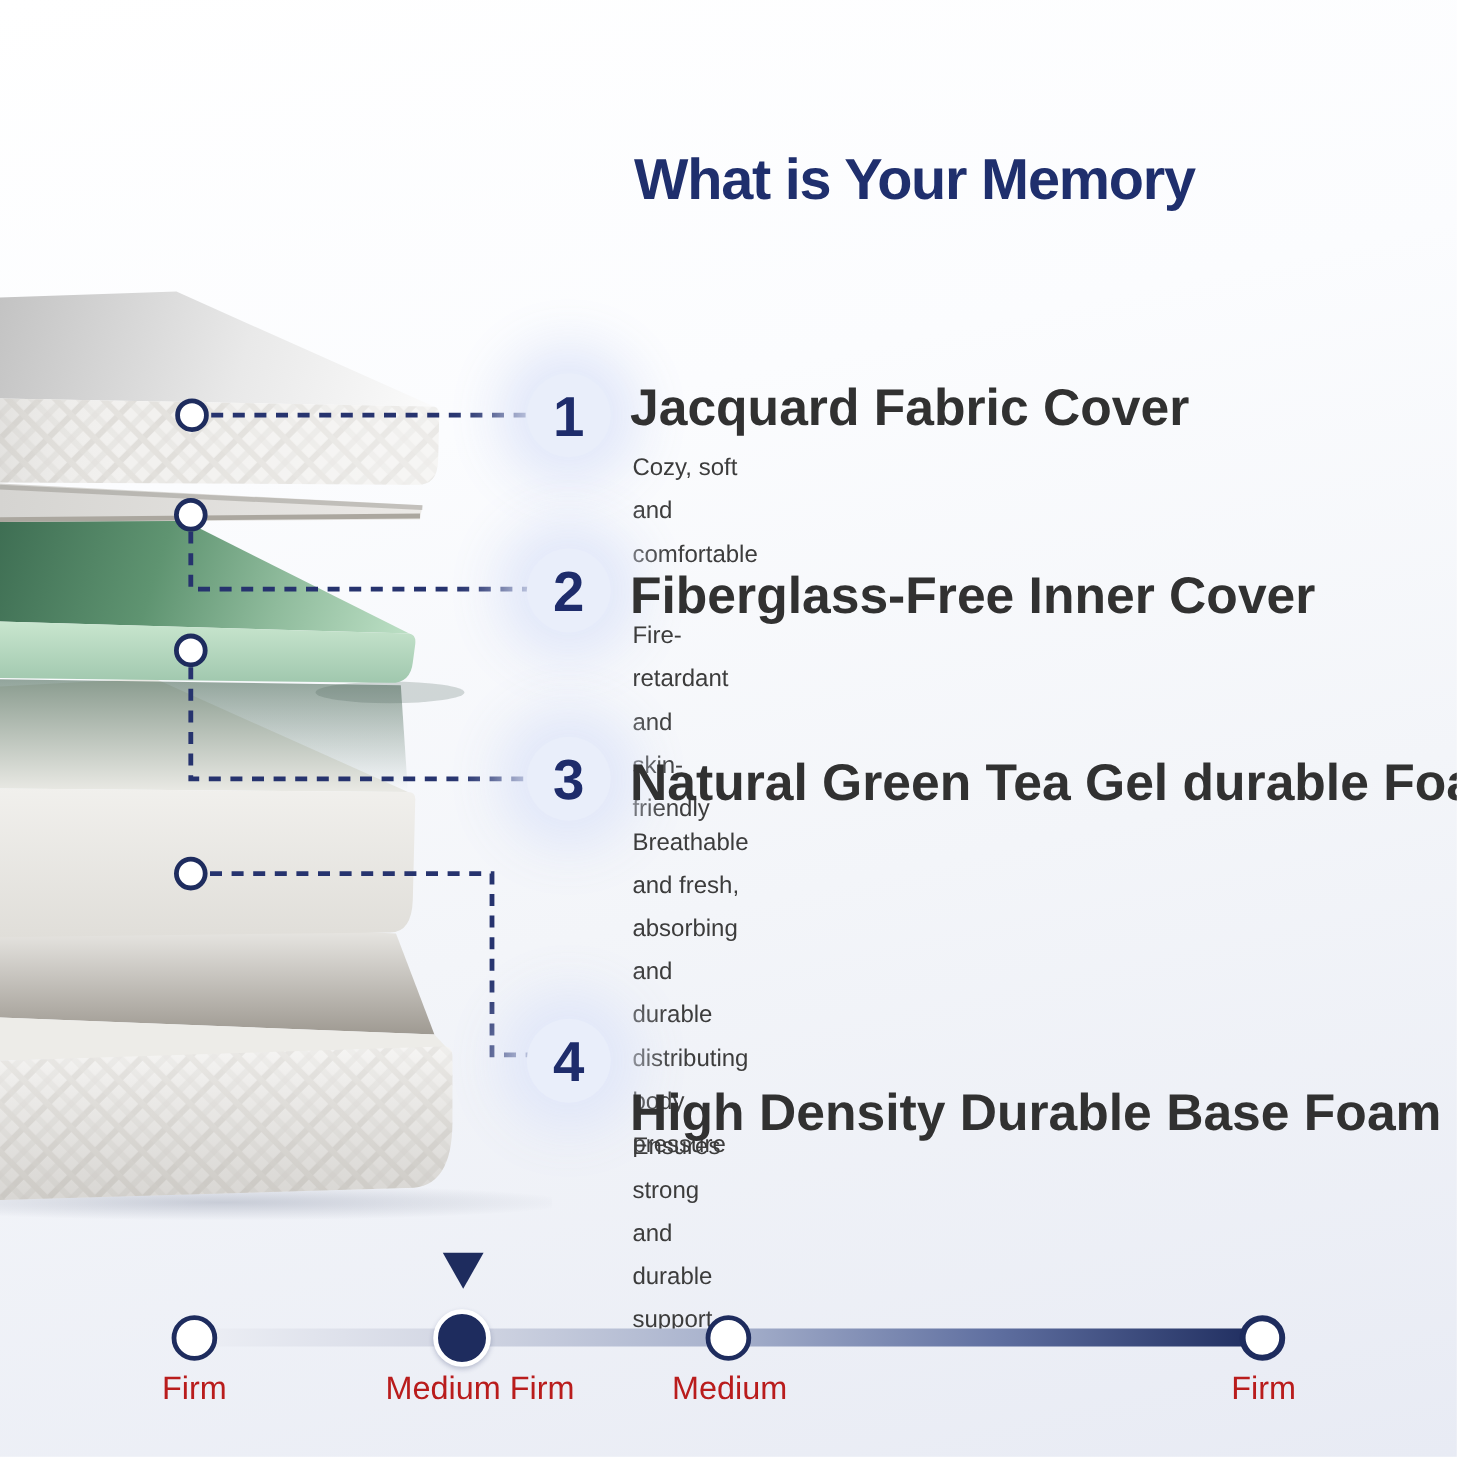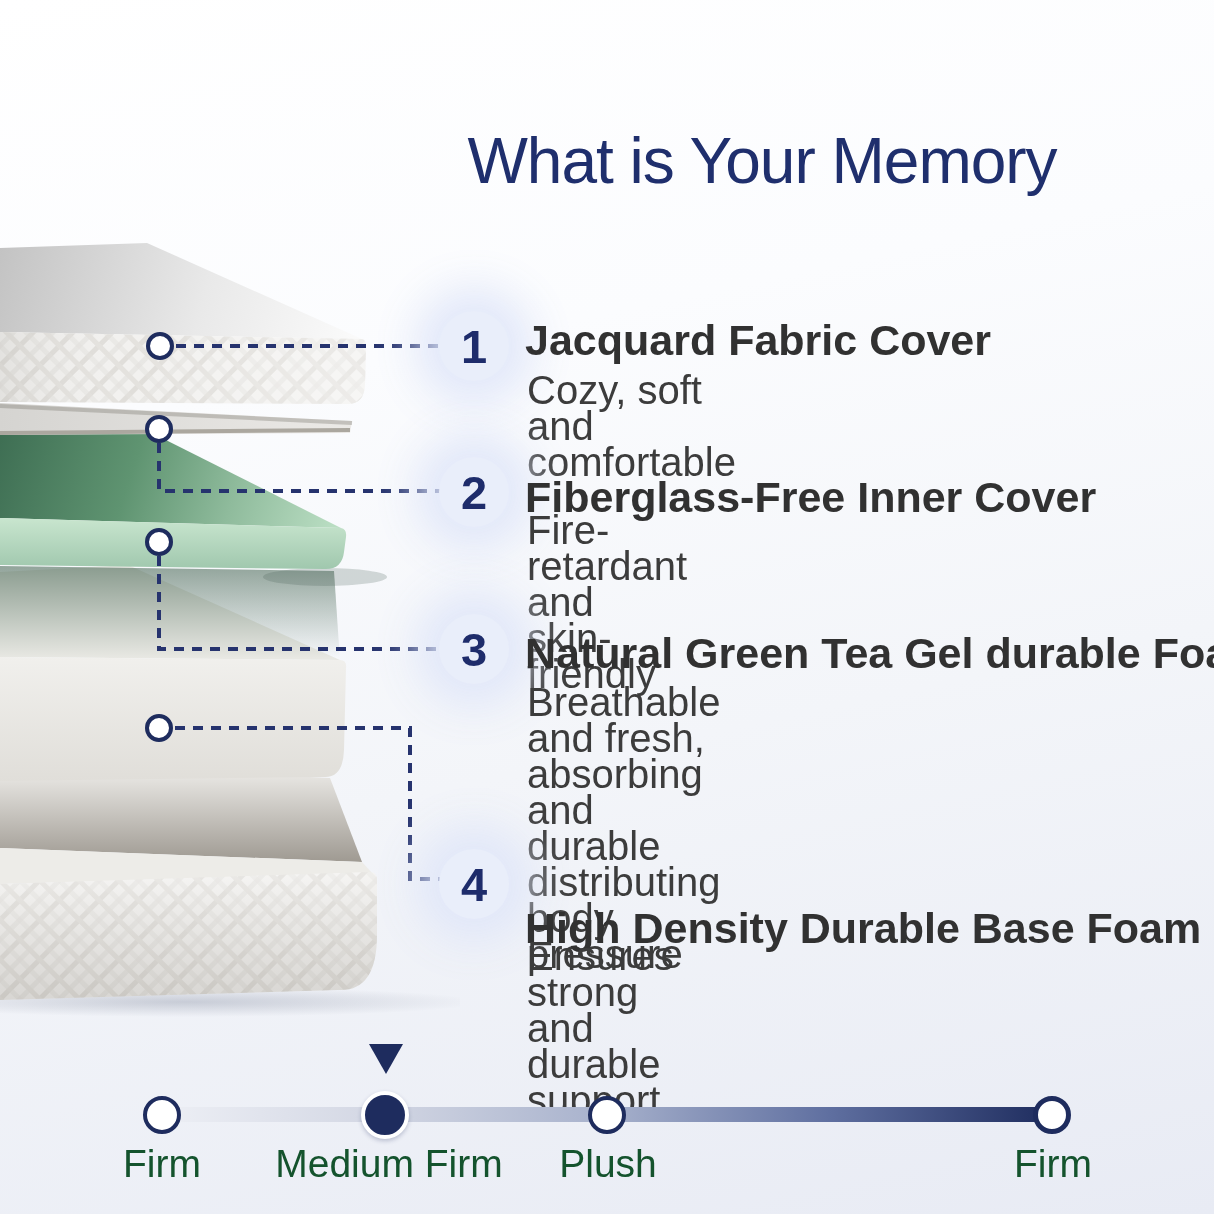--- a/index.html
+++ b/index.html
@@ -3,60 +3,60 @@
 <meta charset="utf-8">
 <style>
   html,body{margin:0;padding:0;}
   body{
     width:1214px;height:1214px;position:relative;overflow:hidden;
     font-family:"Liberation Sans", sans-serif;
     background:linear-gradient(168deg,#ffffff 0%,#fbfcfe 30%,#f3f5f9 60%,#e8ebf4 100%);
   }
   .page-title{
     position:absolute;left:310px;top:80px;width:904px;
-    text-align:center;font-weight:400;font-size:64px;line-height:77px;
+    text-align:center;font-weight:700;font-size:48px;line-height:77px;
     color:#1f2f6d;letter-spacing:-1px;
   }
   .page-title span{display:block;}
   .mattress-svg{position:absolute;left:0;top:230px;}
   .item{position:absolute;left:0;top:0;width:0;height:0;}
   .badge{
     position:absolute;width:70px;height:70px;margin-left:-35px;margin-top:-35px;
     border-radius:50%;background:#e9eefa;
     box-shadow:0 0 42px 24px rgba(223,230,248,0.92);
     display:flex;align-items:center;justify-content:center;
     color:#1e2c6b;font-size:47px;font-weight:700;
   }
   .item-heading{
     position:absolute;left:525px;font-size:43px;font-weight:700;
     color:#313131;white-space:nowrap;line-height:40px;
   }
   .item-desc{
-    position:absolute;left:527px;font-size:40px;color:#3c3c3c;
+    position:absolute;left:527px;font-size:20px;color:#3c3c3c;
     line-height:36px;max-width:545px;
   }
   .scale-bar{
     position:absolute;left:162px;top:1107px;width:890px;height:15px;border-radius:8px;
     background:linear-gradient(90deg,#edeff5 0%,#d2d6e3 25%,#a7b1cc 50%,#5f6fa0 75%,#1e2c5e 100%);
   }
   .scale-dot{
     position:absolute;width:38px;height:38px;border-radius:50%;
     background:#ffffff;border:4px solid #1e2c5e;box-sizing:border-box;
   }
   .scale-dot.selected{
     width:48px;height:48px;background:#1e2c5e;border:4px solid #ffffff;
     box-shadow:0 2px 4px rgba(30,44,94,0.25);
   }
   .scale-indicator{
     position:absolute;left:369px;top:1044px;width:0;height:0;
     border-left:17px solid transparent;border-right:17px solid transparent;
     border-top:30px solid #1e2c5e;
   }
   .scale-label{
-    position:absolute;top:1142px;font-size:39px;color:#14532d;text-align:center;
+    position:absolute;top:1142px;font-size:27px;color:#b91c1c;text-align:center;
   }
 </style>
 </head>
 <body>
 
 <h1 class="page-title">
   <span>What is Your Memory</span>
 </h1>
 
 <svg class="mattress-svg" width="460" height="790" viewBox="0 230 460 790">
@@ -188,16 +188,16 @@
 <div>
   <div class="scale-indicator"></div>
   <div class="scale-bar"></div>
 
   <div class="scale-dot" style="left:143px;top:1096px"></div>
   <div class="scale-dot selected" style="left:361px;top:1091px"></div>
   <div class="scale-dot" style="left:588px;top:1096px"></div>
   <div class="scale-dot" style="left:1033px;top:1096px;border-width:5px"></div>
 
   <div class="scale-label" style="left:102px;width:120px">Firm</div>
-  <div class="scale-label" style="left:249px;width:280px">Medium Firm</div>
-  <div class="scale-label" style="left:508px;width:200px">Plush</div>
+  <div class="scale-label" style="left:260px;width:280px">Medium Firm</div>
+  <div class="scale-label" style="left:508px;width:200px">Medium</div>
   <div class="scale-label" style="left:973px;width:160px">Firm</div>
 </div>
 
 </body></html>

